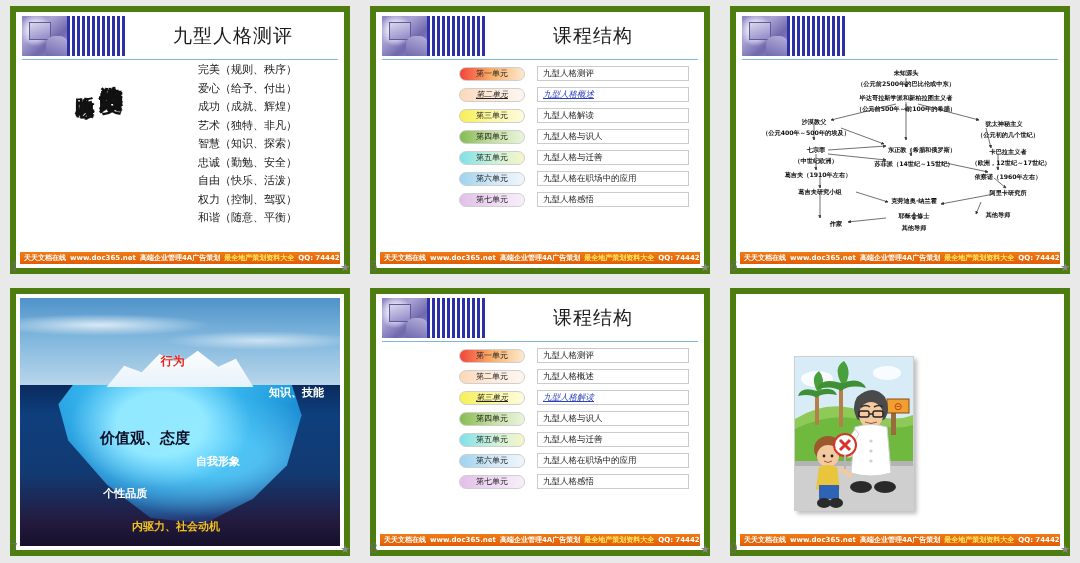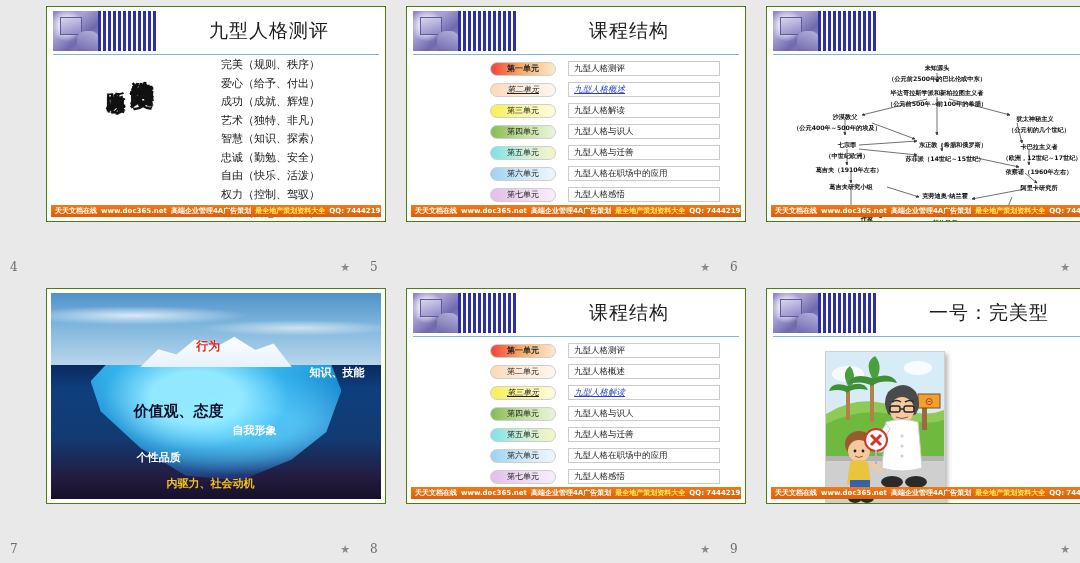--- a/index.html
+++ b/index.html
@@ -11,25 +11,24 @@
   }
   .grid {
     width: 1080px; height: 563px;
     display: grid;
     grid-template-columns: 360px 360px 360px;
     grid-template-rows: 282px 281px;
   }
   .cell { position: relative; padding: 6px 10px 0 10px; }
   .slide {
     position: relative;
-    width: 340px; height: 216px;
+    width: 340px; height: 268px;
     background: #ffffff;
-    border: 1px solid #4d7c0f;
+    border: 6px solid #4d7c0f;
     overflow: hidden;
-    margin-left: 36px;
   }
   .slide-meta {
     position: absolute;
     left: 10px; right: 10px; top: 258px;
     height: 18px;
     display: flex; align-items: center; justify-content: space-between;
     color: #6d6d6d;
     font-size: 12px;
     font-family: "DejaVu Serif", "Liberation Serif", serif;
   }
@@ -98,21 +97,21 @@
   .s4-vert .v1 {
     writing-mode: vertical-rl; text-orientation: upright;
     font-size: 24px; font-weight: bold; color: #111;
     letter-spacing: 1px; line-height: 1;
   }
   .s4-vert .v2 {
     writing-mode: vertical-rl; text-orientation: upright;
     font-size: 19px; font-weight: bold; color: #111;
     letter-spacing: 1px; line-height: 1; margin-top: 14px;
   }
-  .s4-list { position: absolute; left: 174px; top: 2px; }
+  .s4-list { position: absolute; left: 182px; top: 2px; }
   .s4-list .row {
     font-size: 11px; color: #1a1a1a; line-height: 1.0;
     margin-bottom: 7.5px; white-space: nowrap;
   }
 
   
   .cs-body { position: absolute; left: 0; right: 0; top: 54px; bottom: 22px; }
   .cs-row {
     display: flex; align-items: center; gap: 12px;
     margin: 0 0 6px 83px;
@@ -128,21 +127,21 @@
     border: 1px solid #cbcbcb; background: #fff;
     display: flex; align-items: center;
     padding-left: 5px;
     font-size: 8.5px; color: #1a1a1a; white-space: nowrap;
   }
   .cs-row.active .cs-chip,
   .cs-row.active .cs-label { font-style: italic; }
   .cs-row.active .cs-label { color: #2a3fbd; text-decoration: underline; }
   .cs-row.active .cs-chip { text-decoration: underline; }
 
-  .c1 { background: linear-gradient(90deg,#f2453a,#f8b06a,#fde9cf); font-weight: bold; }
+  .c1 { background: linear-gradient(90deg,#f2453a,#f8b06a,#fde9cf); }
   .c2 { background: linear-gradient(90deg,#fbd9b9,#fdeadb,#fdf6ef); }
   .c3 { background: linear-gradient(90deg,#f7ef55,#fbf7a4,#fdfbdc); }
   .c4 { background: linear-gradient(90deg,#86bb52,#c2de9f,#eaf5dd); }
   .c5 { background: linear-gradient(90deg,#7fe1e8,#c8f0d9,#f6f5c8); }
   .c6 { background: linear-gradient(90deg,#9fd3ef,#cfe7f7,#eef6fc); }
   .c7 { background: linear-gradient(90deg,#e2bfe9,#eed8f2,#f8eefa); }
 
   
   .org { position: absolute; left: 0; right: 0; top: 50px; bottom: 20px; }
   .org svg { display: block; }
@@ -446,26 +445,20 @@
       </div>
     </div>
     <div class="slide-meta">
       <span>8</span>
       <span class="star">★</span>
     </div>
   </div>
 
   <div class="cell">
     <div class="slide">
-      <div class="hdr">
-        <div class="hdr-logo"></div>
-        <div class="hdr-stripes"></div>
-        <div class="hdr-title">一号：完美型</div>
-        <div class="hdr-rule"></div>
-      </div>
       <div class="s9-body">
         <div class="s9-pic">
           <svg width="118" height="153" viewBox="0 0 118 153">
             <rect x="0" y="0" width="118" height="153" fill="#d8ecf7"></rect>
             <ellipse cx="22" cy="22" rx="16" ry="8" fill="#ffffff" opacity="0.85"></ellipse>
             <ellipse cx="92" cy="16" rx="14" ry="7" fill="#ffffff" opacity="0.85"></ellipse>
             <path d="M0,62 Q35,40 72,56 Q98,66 118,58 L118,104 L0,104 Z" fill="#8fc957"></path>
             <path d="M0,72 Q40,52 78,66 Q100,74 118,68 L118,104 L0,104 Z" fill="#6fb93f"></path>
             <rect x="0" y="104" width="118" height="49" fill="#cfcfcf"></rect>
             <rect x="0" y="104" width="118" height="5" fill="#b3b3b3"></rect>

